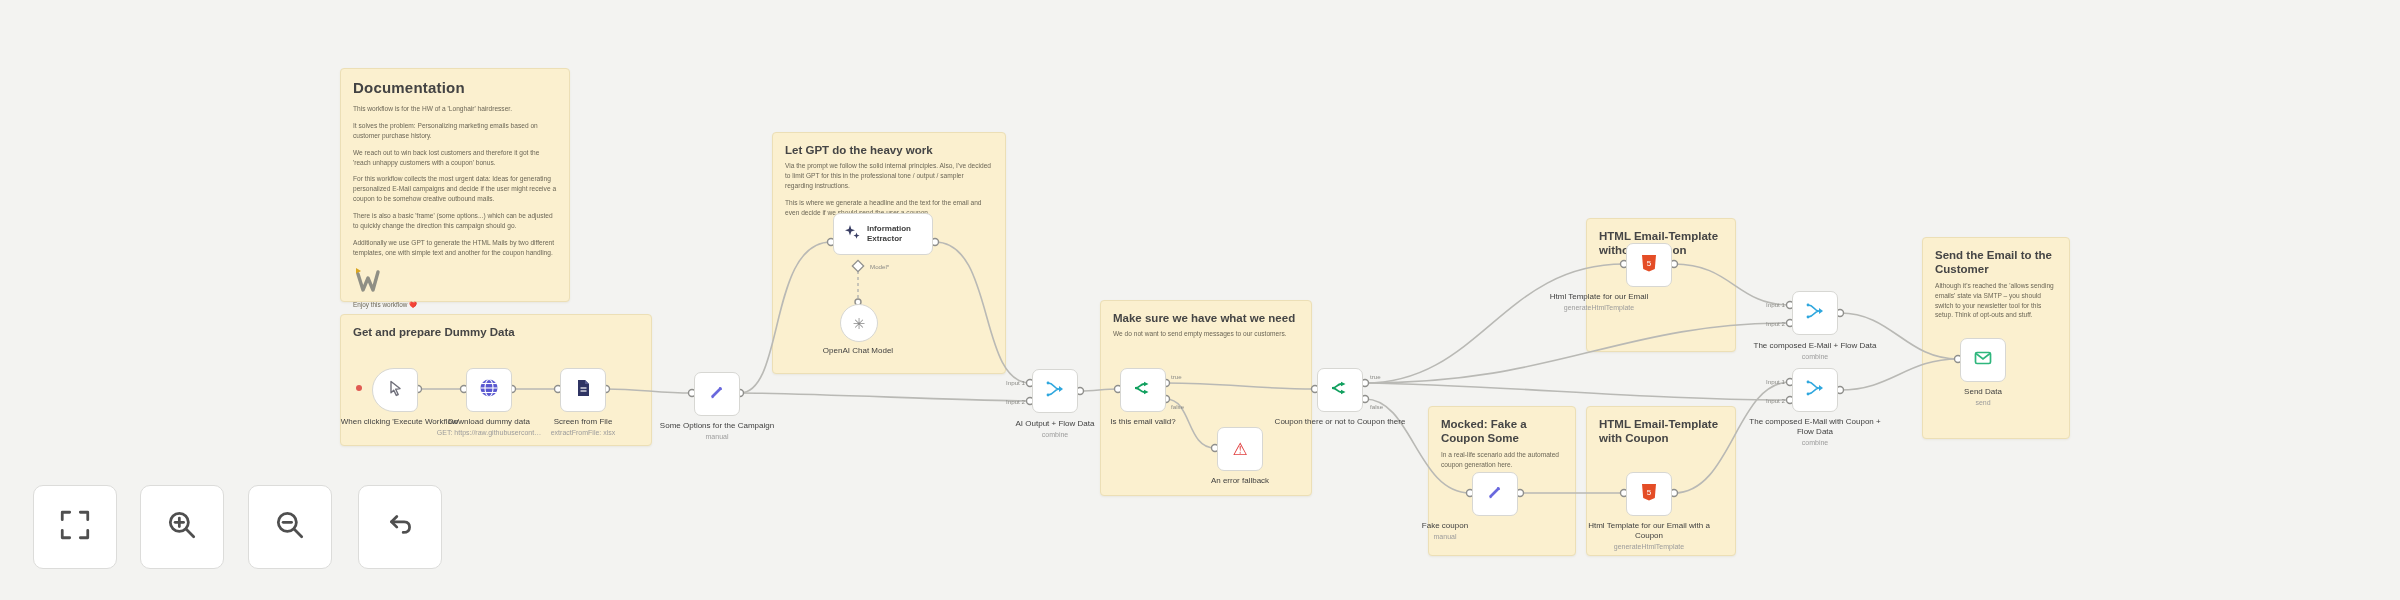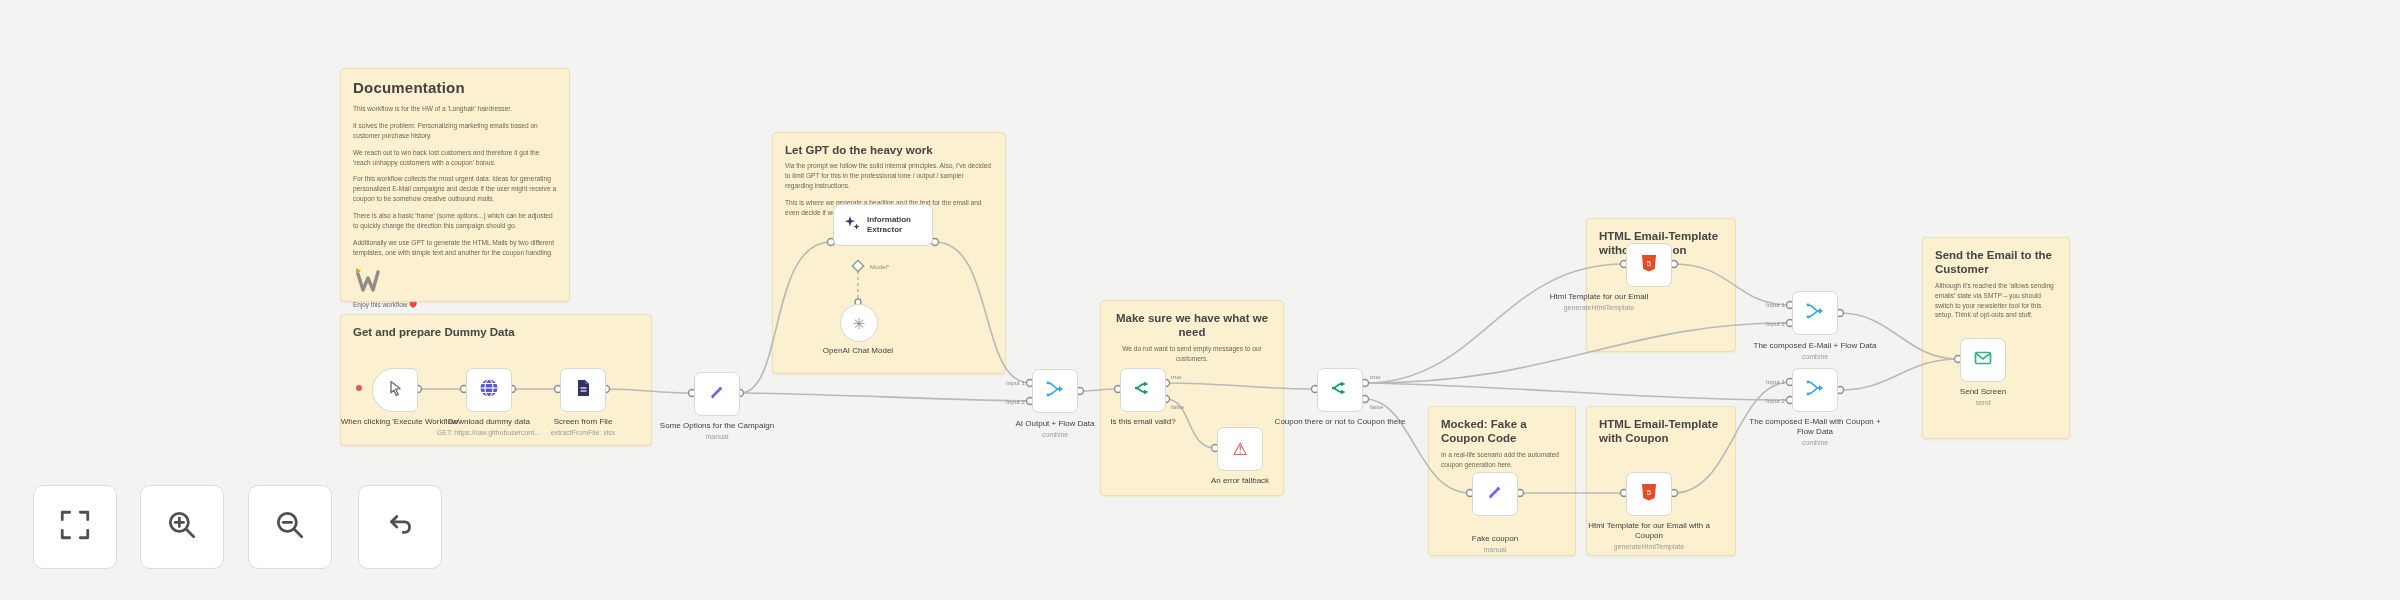--- a/index.html
+++ b/index.html
@@ -66,27 +66,27 @@
   <div class="note" style="left:340px;top:314px;width:312px;height:132px;">
     <h2>Get and prepare Dummy Data</h2>
   </div>
 
   <div class="note" style="left:772px;top:132px;width:234px;height:242px;">
     <h2>Let GPT do the heavy work</h2>
     <p>Via the prompt we follow the solid internal principles. Also, I've decided to limit GPT for this in the professional tone / output / sampler regarding instructions.</p>
     <p>This is where we generate a headline and the text for the email and even decide if we should send the user a coupon.</p>
   </div>
 
-  <div class="note" style="left:1100px;top:300px;width:184px;height:196px;text-align:center;">
+  <div class="note" style="left:1100px;top:300px;width:212px;height:196px;">
     <h2>Make sure we have what we need</h2>
     <p>We do not want to send empty messages to our customers.</p>
   </div>
 
   <div class="note" style="left:1428px;top:406px;width:148px;height:150px;">
-    <h2>Mocked: Fake a Coupon Code</h2>
+    <h2>Mocked: Fake a Coupon Some</h2>
     <p>In a real-life scenario add the automated coupon generation here.</p>
   </div>
 
   <div class="note" style="left:1586px;top:190px;width:150px;height:134px;margin-top:28px;">
     <h2>HTML Email-Template without Coupon</h2>
   </div>
 
   <div class="note" style="left:1922px;top:237px;width:148px;height:202px;">
     <h2>Send the Email to the Customer</h2>
     <p>Although it's reached the 'allows sending emails' state via SMTP – you should switch to your newsletter tool for this setup. Think of opt-outs and stuff.</p>
@@ -217,21 +217,21 @@
           <path d="M4.6 16.2 L5.5 14.5 L6.9 15.9 Z" fill="#6968dd"></path>
           <path d="M12.3 5.3 L14.7 7.7" stroke="#6968dd" stroke-width="1.2"></path>
         </svg>
     </span>
   </div>
   <div class="node-label" style="left:647px;top:421px;">
     <div class="t">Some Options for the Campaign</div>
     <div class="s">manual</div>
   </div>
 
-  <div class="node wide" style="left:833px;top:204px;">
+  <div class="node wide" style="left:833px;top:213px;">
     <span>
       <svg width="18" height="18" viewBox="0 0 18 18">
           <path d="M7 2 L8.3 6 L12 7.2 L8.3 8.4 L7 12.4 L5.7 8.4 L2 7.2 L5.7 6 Z" fill="#383d63"></path>
           <path d="M13.5 9.5 L14.3 11.8 L16.5 12.6 L14.3 13.4 L13.5 15.7 L12.7 13.4 L10.5 12.6 L12.7 11.8 Z" fill="#383d63"></path>
         </svg>
     </span>
     <div class="wt">
       <div>Information</div>
       <div>Extractor</div>
     </div>
@@ -294,21 +294,21 @@
 
   <div class="node" style="left:1472px;top:472px;">
     <span>
       <svg width="20" height="20" viewBox="0 0 20 20">
           <path d="M5.5 14.5 L13.5 6.5" stroke="#6968dd" stroke-width="2.6" stroke-linecap="round"></path>
           <path d="M4.6 16.2 L5.5 14.5 L6.9 15.9 Z" fill="#6968dd"></path>
           <path d="M12.3 5.3 L14.7 7.7" stroke="#6968dd" stroke-width="1.2"></path>
         </svg>
     </span>
   </div>
-  <div class="node-label" style="left:1425px;top:521px;margin-top:13px;">
+  <div class="node-label" style="left:1375px;top:521px;">
     <div class="t">Fake coupon</div>
     <div class="s">manual</div>
   </div>
 
   <div class="node" style="left:1626px;top:243px;">
     <span>
       <svg width="20" height="20" viewBox="0 0 20 20">
           <polygon points="3,2 17,2 15.8,16 10,18.5 4.2,16" fill="#e44d26"></polygon>
           <text x="10" y="12.5" text-anchor="middle" font-size="8" fill="#fff" font-family="Liberation Sans,sans-serif">5</text>
         </svg>
@@ -364,21 +364,21 @@
 
   <div class="node" style="left:1960px;top:338px;">
     <span>
       <svg width="22" height="22" viewBox="0 0 22 22">
           <rect x="3.5" y="5.5" width="15" height="11" rx="1.5" fill="none" stroke="#2eb67d" stroke-width="1.7"></rect>
           <path d="M4 6.5 L11 12 L18 6.5" fill="none" stroke="#2eb67d" stroke-width="1.7"></path>
         </svg>
     </span>
   </div>
   <div class="node-label" style="left:1913px;top:387px;">
-    <div class="t">Send Screen</div>
+    <div class="t">Send Data</div>
     <div class="s">send</div>
   </div>
 
   <div class="toolbar-btn" style="left:33px;top:485px;">
     <span>
       <svg width="34" height="34" viewBox="0 0 32 32">
           <path d="M4 11 V4 H11"></path>
           <path d="M21 4 H28 V11"></path>
           <path d="M28 21 V28 H21"></path>
           <path d="M11 28 H4 V21"></path>

